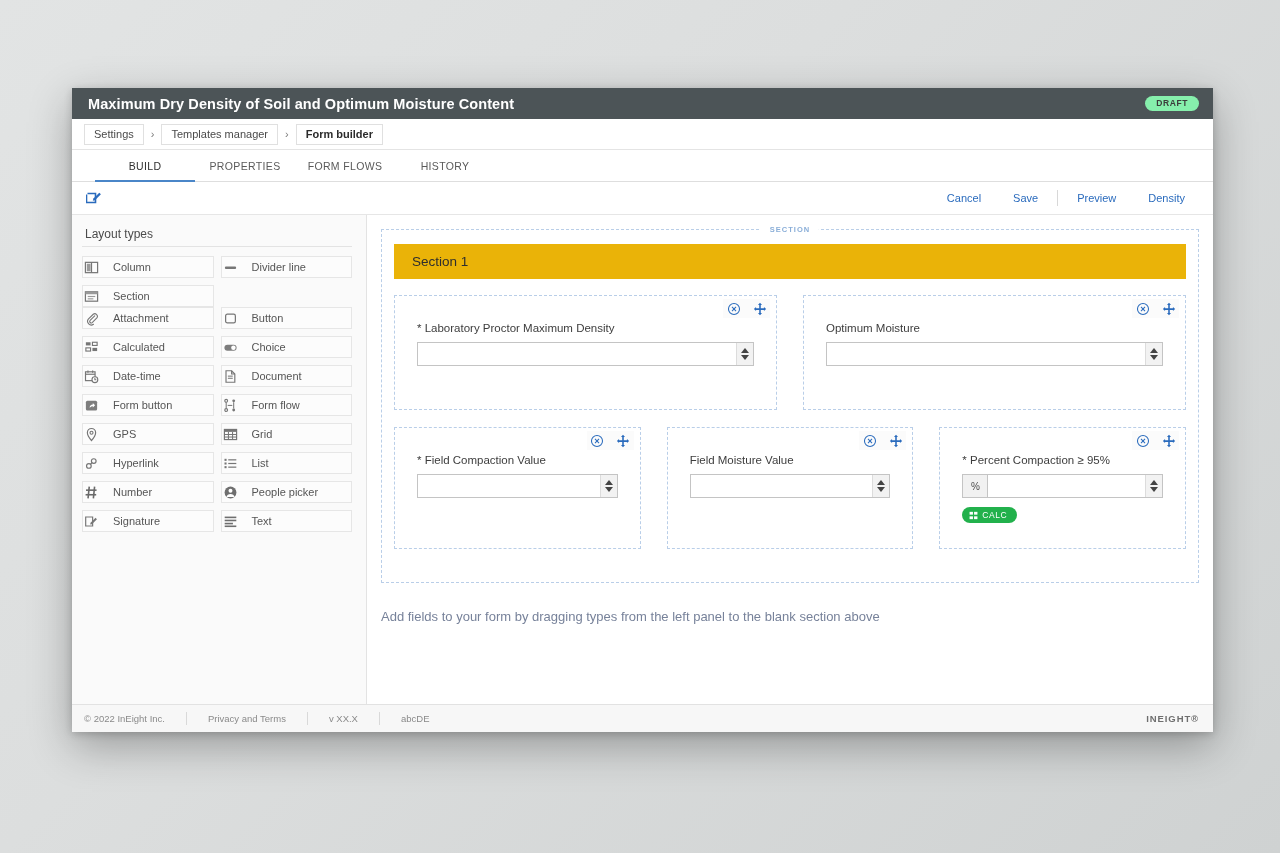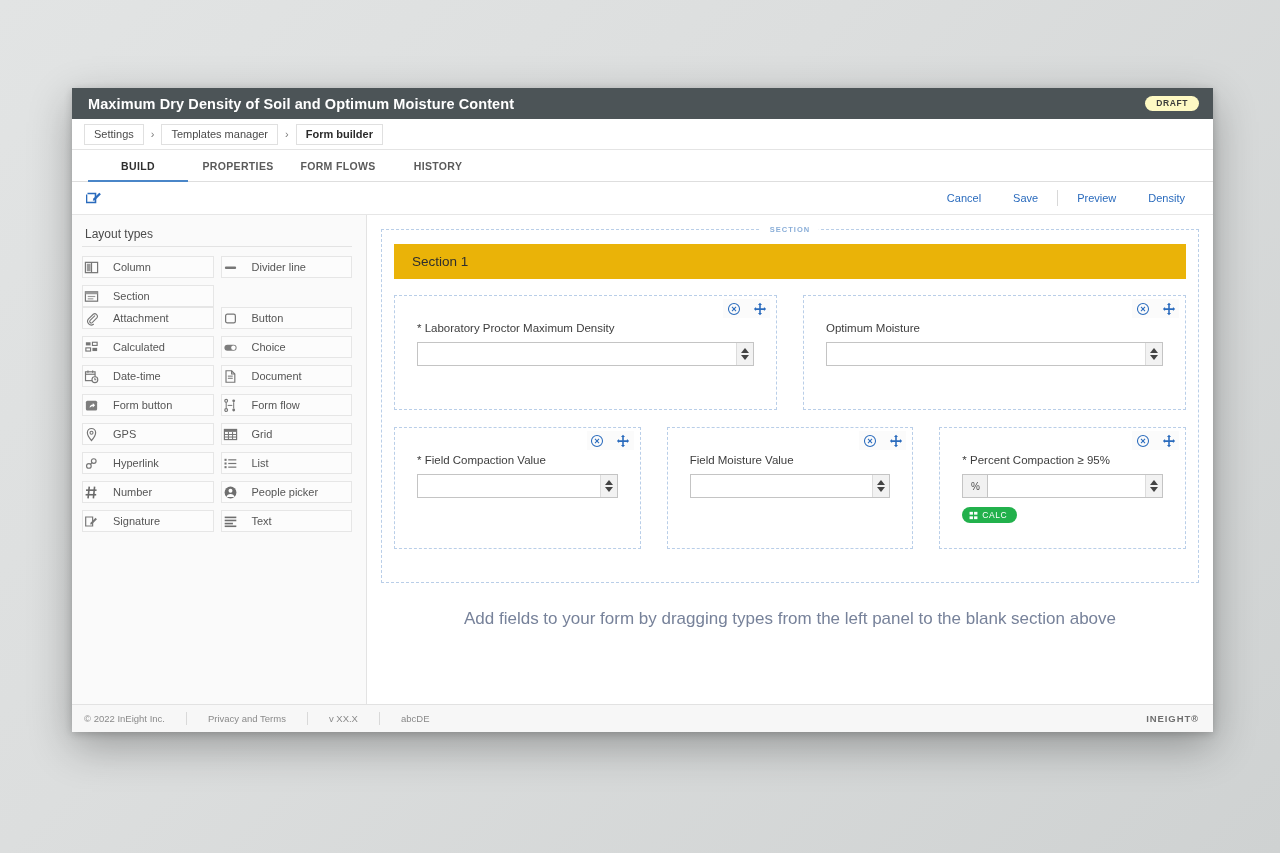--- a/index.html
+++ b/index.html
@@ -33,21 +33,21 @@
   }
   .titlebar-text {
     color: #ffffff;
     font-size: 14.5px;
     font-weight: bold;
     letter-spacing: .1px;
     flex: 1 1 auto;
     white-space: nowrap;
   }
   .draft-badge {
-    background: #fef9c3;
+    background: #86efac;
     color: #3b3b3b;
     font-size: 8.5px;
     font-weight: bold;
     letter-spacing: .6px;
     border-radius: 9px;
     padding: 3px 11px 3px 11px;
     line-height: 1;
   }
 
   
@@ -74,23 +74,22 @@
     padding: 0 7px;
     line-height: 1;
   }
 
   
   .tabbar {
     height: 32px;
     background: #fff;
     border-bottom: 1px solid #dedede;
     display: flex; align-items: stretch;
-    padding-left: 16px;
+    padding-left: 23px;
     flex: 0 0 auto;
-    font-weight: bold;
   }
   .tab {
     display: flex; align-items: center; justify-content: center;
     font-size: 10.5px;
     letter-spacing: .35px;
     color: #5a5a5a;
     padding: 0 6px;
     min-width: 100px;
     position: relative;
     cursor: pointer;
@@ -308,22 +307,21 @@
     letter-spacing: .5px;
     cursor: pointer;
   }
   .calc-badge .calc-ico {
     width: 9px; height: 9px;
     margin-right: 4px;
     display: flex; align-items: center; justify-content: center;
   }
 
   .drop-hint {
-    text-align: center;
-    font-size: 17px;
+    font-size: 13px;
     color: #77829a;
     margin-top: 26px;
   }
 
   
   .footer {
     height: 28px;
     background: #f7f7f7;
     border-top: 1px solid #e2e2e2;
     display: flex; align-items: center;

